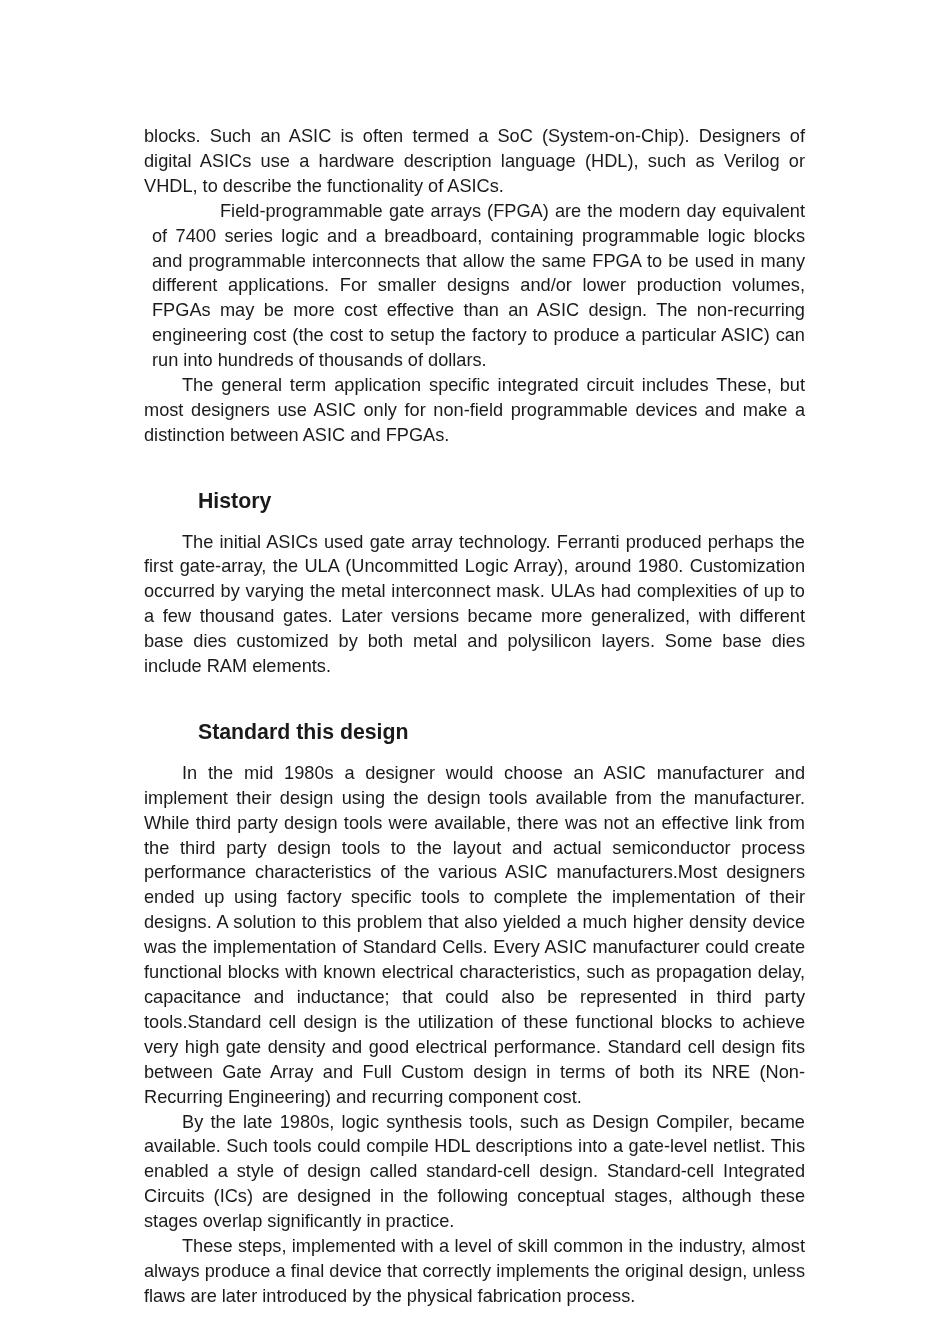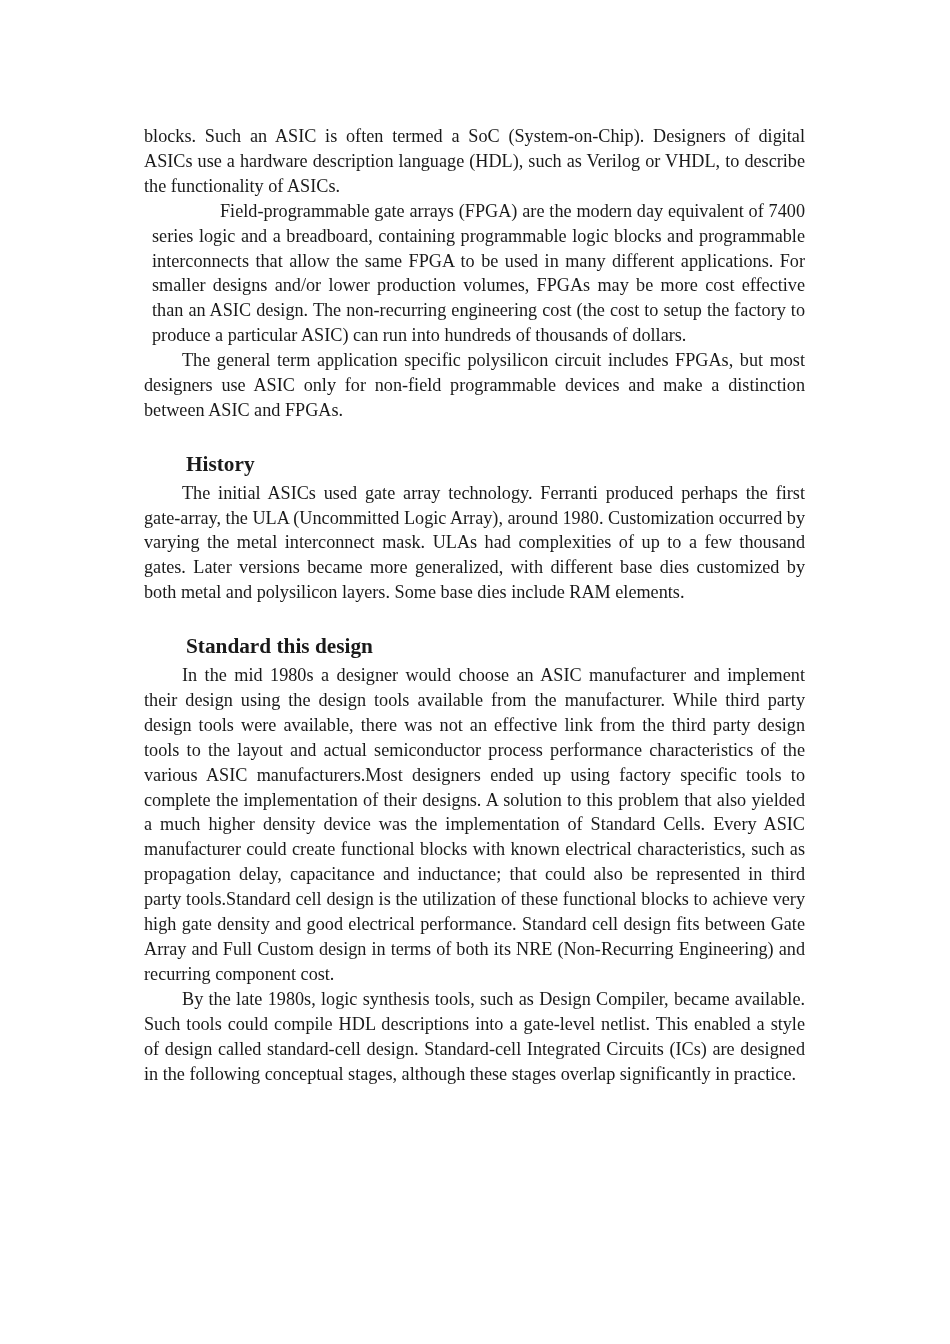--- a/index.html
+++ b/index.html
@@ -11,54 +11,55 @@
       width: 950px;
       height: 1344px;
       position: relative;
       overflow: hidden;
     }
     .page {
       position: absolute;
       left: 144px;
       top: 124px;
       width: 661px;
-      font-family: Liberation Serif, serif;
+      font-family: Liberation Sans, sans-serif;
       font-size: 18.2px;
       line-height: 24.9px;
       color: #1a1a1a;
     }
     .para {
       margin: 0;
       text-align: justify;
       text-indent: 38px;
     }
     .para.noindent { text-indent: 0; }
     .para.deep-indent { text-indent: 68px; margin-left: 8px; }
     .heading {
-      margin: 4px;
+      margin: 16px;
       font-weight: bold;
       text-indent: 38px;
     }
     .spacer {
       height: 24.9px;
     }
   </style>
 </head>
 <body>
 
 <div class="page">
 
   <p class="para noindent">blocks. Such an ASIC is often termed a SoC (System-on-Chip). Designers of digital ASICs use a hardware description language (HDL), such as Verilog or VHDL, to describe the functionality of ASICs.</p>
   <p class="para deep-indent">Field-programmable gate arrays (FPGA) are the modern day equivalent of 7400 series logic and a breadboard, containing programmable logic blocks and programmable interconnects that allow the same FPGA to be used in many different applications. For smaller designs and/or lower production volumes, FPGAs may be more cost effective than an ASIC design. The non-recurring engineering cost (the cost to setup the factory to produce a particular ASIC) can run into hundreds of thousands of dollars.</p>
-  <p class="para">The general term application specific polysilicon circuit includes FPGAs, but most designers use ASIC only for non-field programmable devices and make a distinction between ASIC and FPGAs.</p>
+  <p class="para">The general term application specific integrated circuit includes These, but most designers use ASIC only for non-field programmable devices and make a distinction between ASIC and FPGAs.</p>
 
   <div class="spacer"></div>
 
   <h3 class="heading">History</h3>
   <p class="para">The initial ASICs used gate array technology. Ferranti produced perhaps the first gate-array, the ULA (Uncommitted Logic Array), around 1980. Customization occurred by varying the metal interconnect mask. ULAs had complexities of up to a few thousand gates. Later versions became more generalized, with different base dies customized by both metal and polysilicon layers. Some base dies include RAM elements.</p>
 
   <div class="spacer"></div>
 
   <h3 class="heading">Standard this design</h3>
   <p class="para">In the mid 1980s a designer would choose an ASIC manufacturer and implement their design using the design tools available from the manufacturer. While third party design tools were available, there was not an effective link from the third party design tools to the layout and actual semiconductor process performance characteristics of the various ASIC manufacturers.Most designers ended up using factory specific tools to complete the implementation of their designs. A solution to this problem that also yielded a much higher density device was the implementation of Standard Cells. Every ASIC manufacturer could create functional blocks with known electrical characteristics, such as propagation delay, capacitance and inductance; that could also be represented in third party tools.Standard cell design is the utilization of these functional blocks to achieve very high gate density and good electrical performance. Standard cell design fits between Gate Array and Full Custom design in terms of both its NRE (Non-Recurring Engineering) and recurring component cost.</p>
   <p class="para">By the late 1980s, logic synthesis tools, such as Design Compiler, became available. Such tools could compile HDL descriptions into a gate-level netlist. This enabled a style of design called standard-cell design. Standard-cell Integrated Circuits (ICs) are designed in the following conceptual stages, although these stages overlap significantly in practice.</p>
+  <p class="para">These steps, implemented with a level of skill common in the industry, almost always produce a final device that correctly implements the original design, unless flaws are later introduced by the physical fabrication process.</p>
 
 </div>
 
 </body></html>

